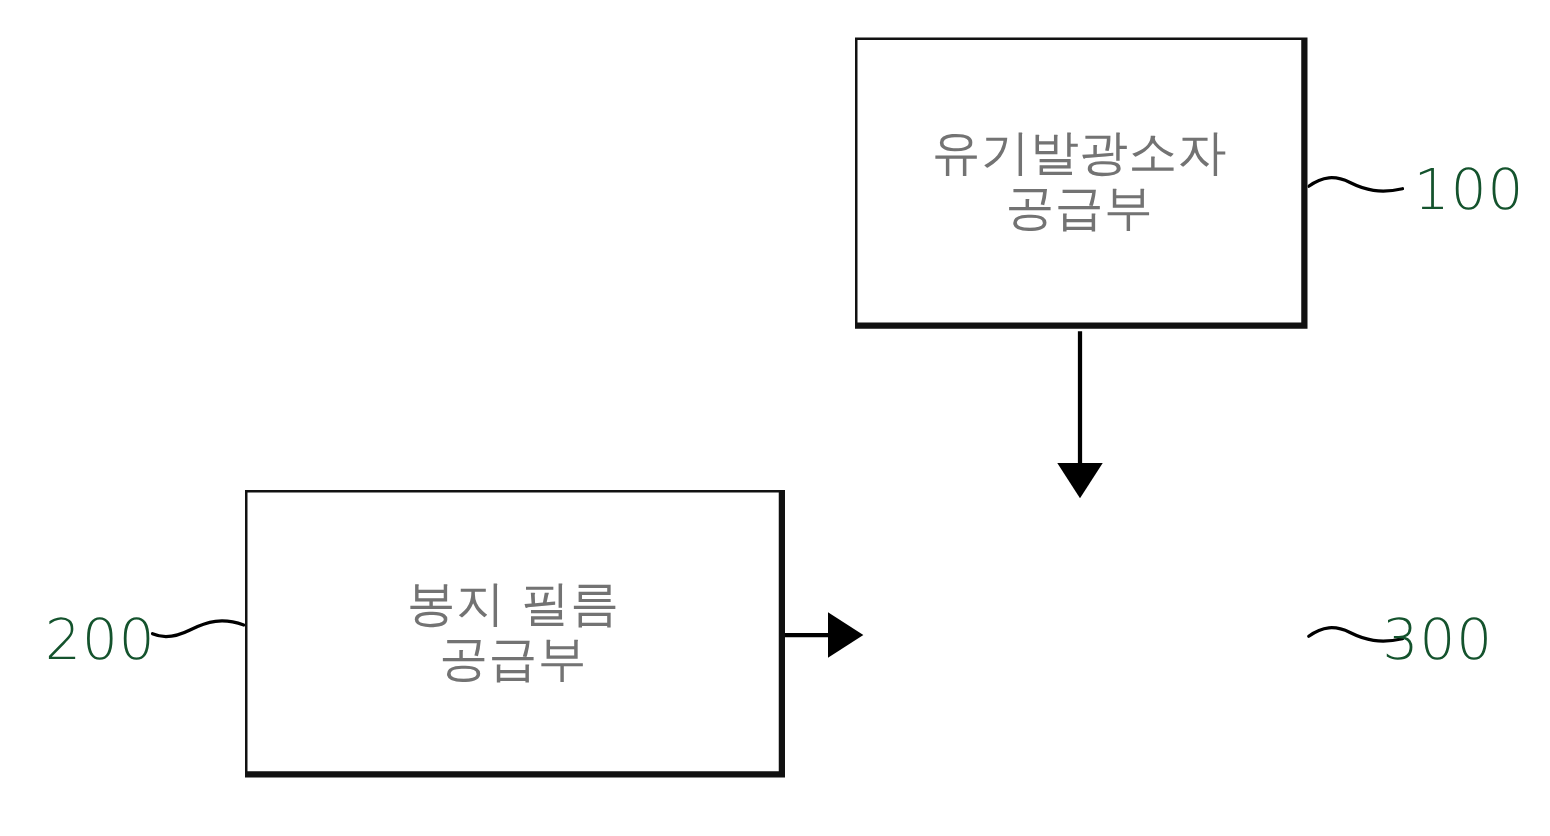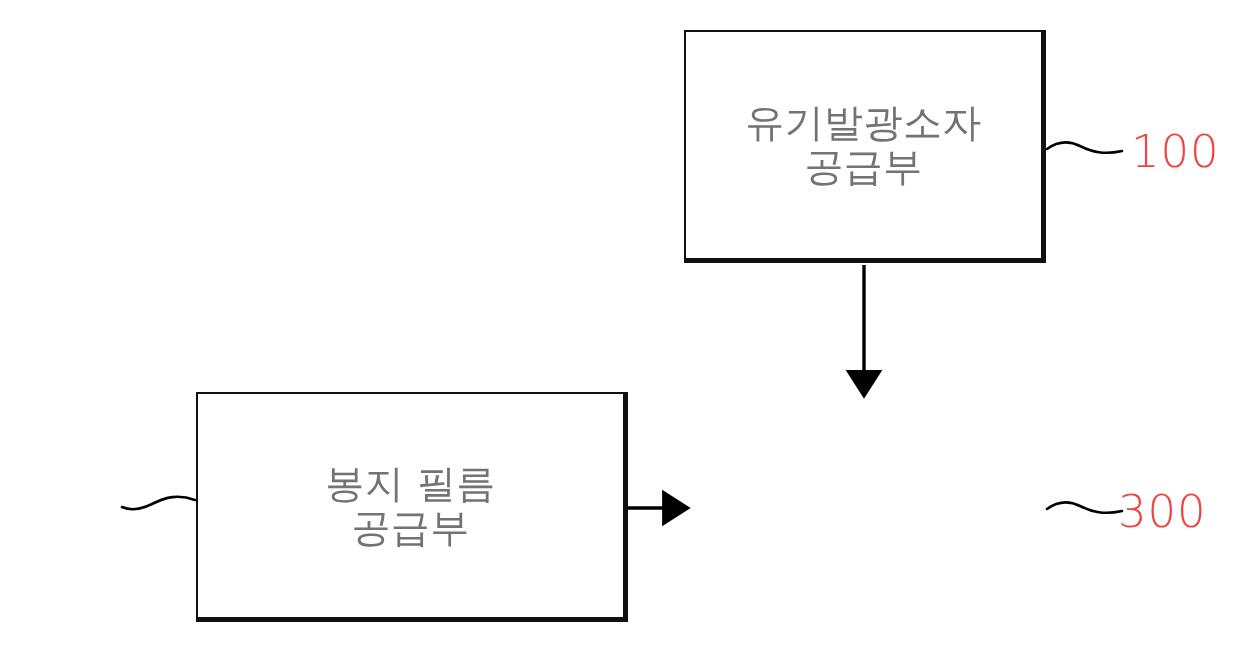--- a/index.html
+++ b/index.html
@@ -53,21 +53,21 @@
   }
   .node-label.double {
     font-size: 39px;
     letter-spacing: 0.01em;
   }
   .ref-num {
     position: absolute;
     font-family: "DejaVu Sans", "Liberation Sans", sans-serif;
     font-size: 45px;
     font-weight: 300;
-    color: #ef4444;
+    color: #14532d;
     letter-spacing: 0.02em;
     user-select: none;
     white-space: nowrap;
   }
   
   #box-100 {
     left: 684px;
     top: 30px;
     width: 362px;
     height: 233px;
@@ -80,21 +80,21 @@
     height: 230px;
   }
   
   #box-300 {
     left: 684px;
     top: 393px;
     width: 362px;
     height: 229px;
   }
   #ref-100 { left: 1131px; top: 125px; }
-  #ref-300 { left: 1106px; top: 485px; margin-left: 12px; }
+  #ref-300 { left: 1106px; top: 485px; }
   #ref-200 { left: 36px;   top: 485px; }
 </style>
 </head>
 <body>
 
 <div id="figure">
 
   <svg id="figure-svg" viewBox="0 0 1240 669">
     <defs>
       <marker id="arrowhead-down" markerWidth="14" markerHeight="14" refX="3.2" refY="7" orient="auto" markerUnits="strokeWidth">
@@ -124,14 +124,15 @@
   <div class="node-box" id="box-200">
     <span class="node-label double">봉지 필름
 공급부</span>
   </div>
 
 
   <span class="ref-num" id="ref-100">100</span>
 
   <span class="ref-num" id="ref-300">300</span>
 
+  <span class="ref-num" id="ref-200">200</span>
 
 </div>
 
 </body></html>

